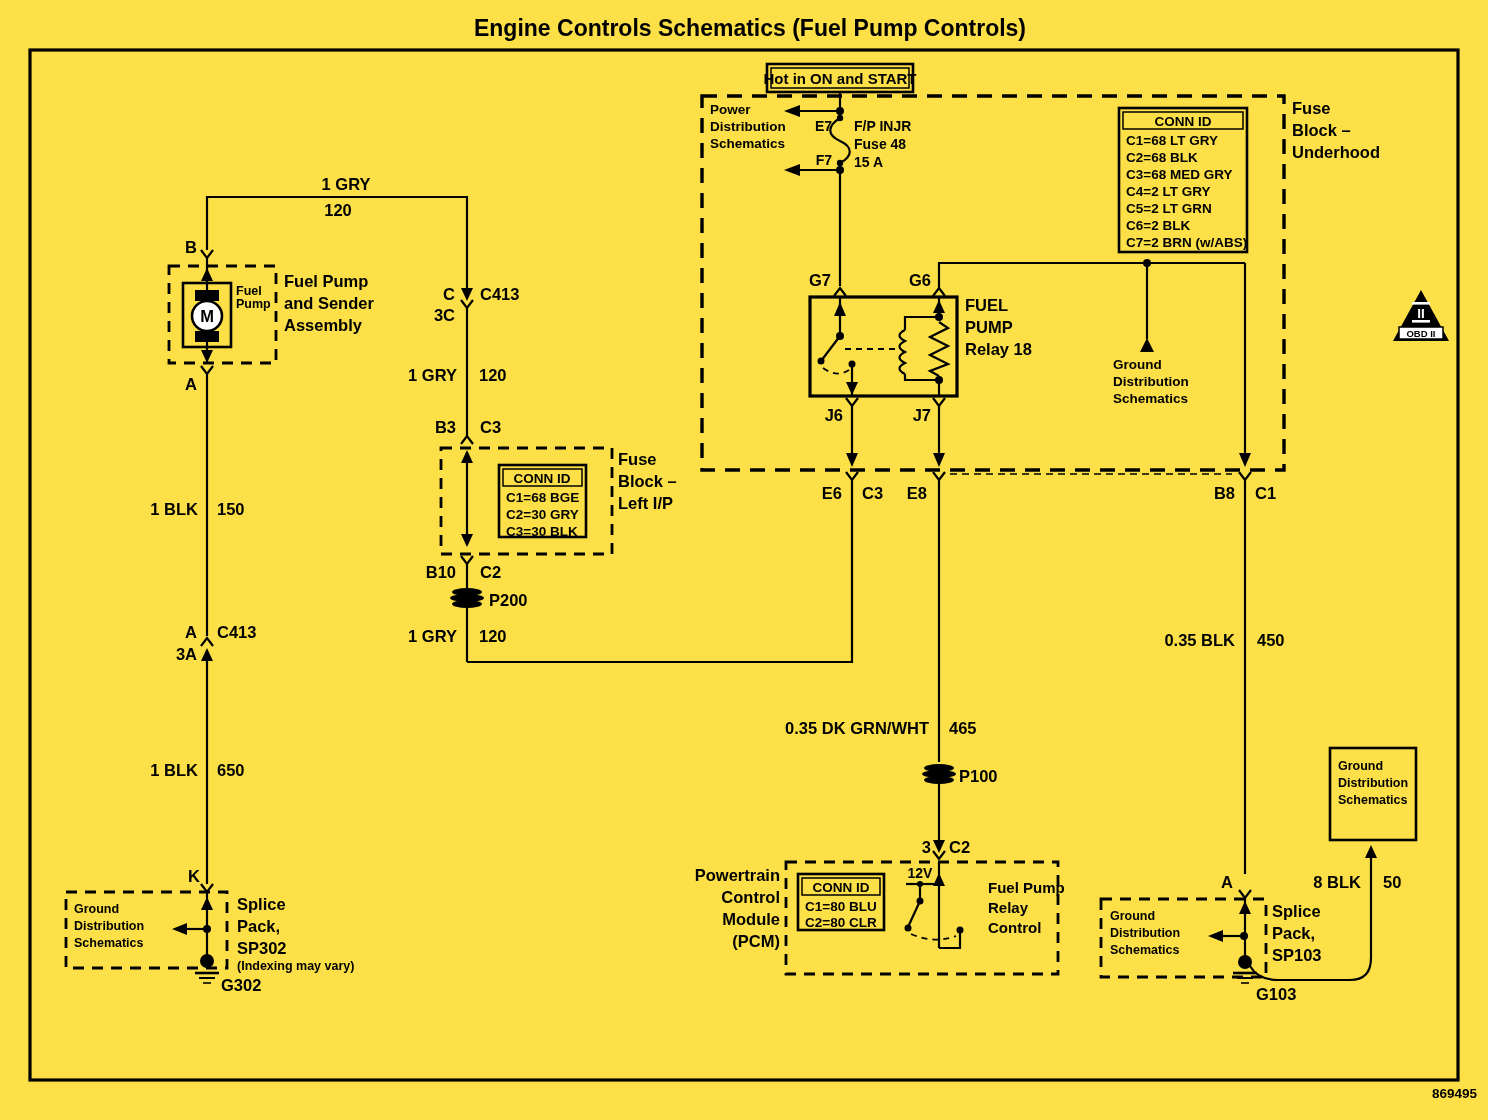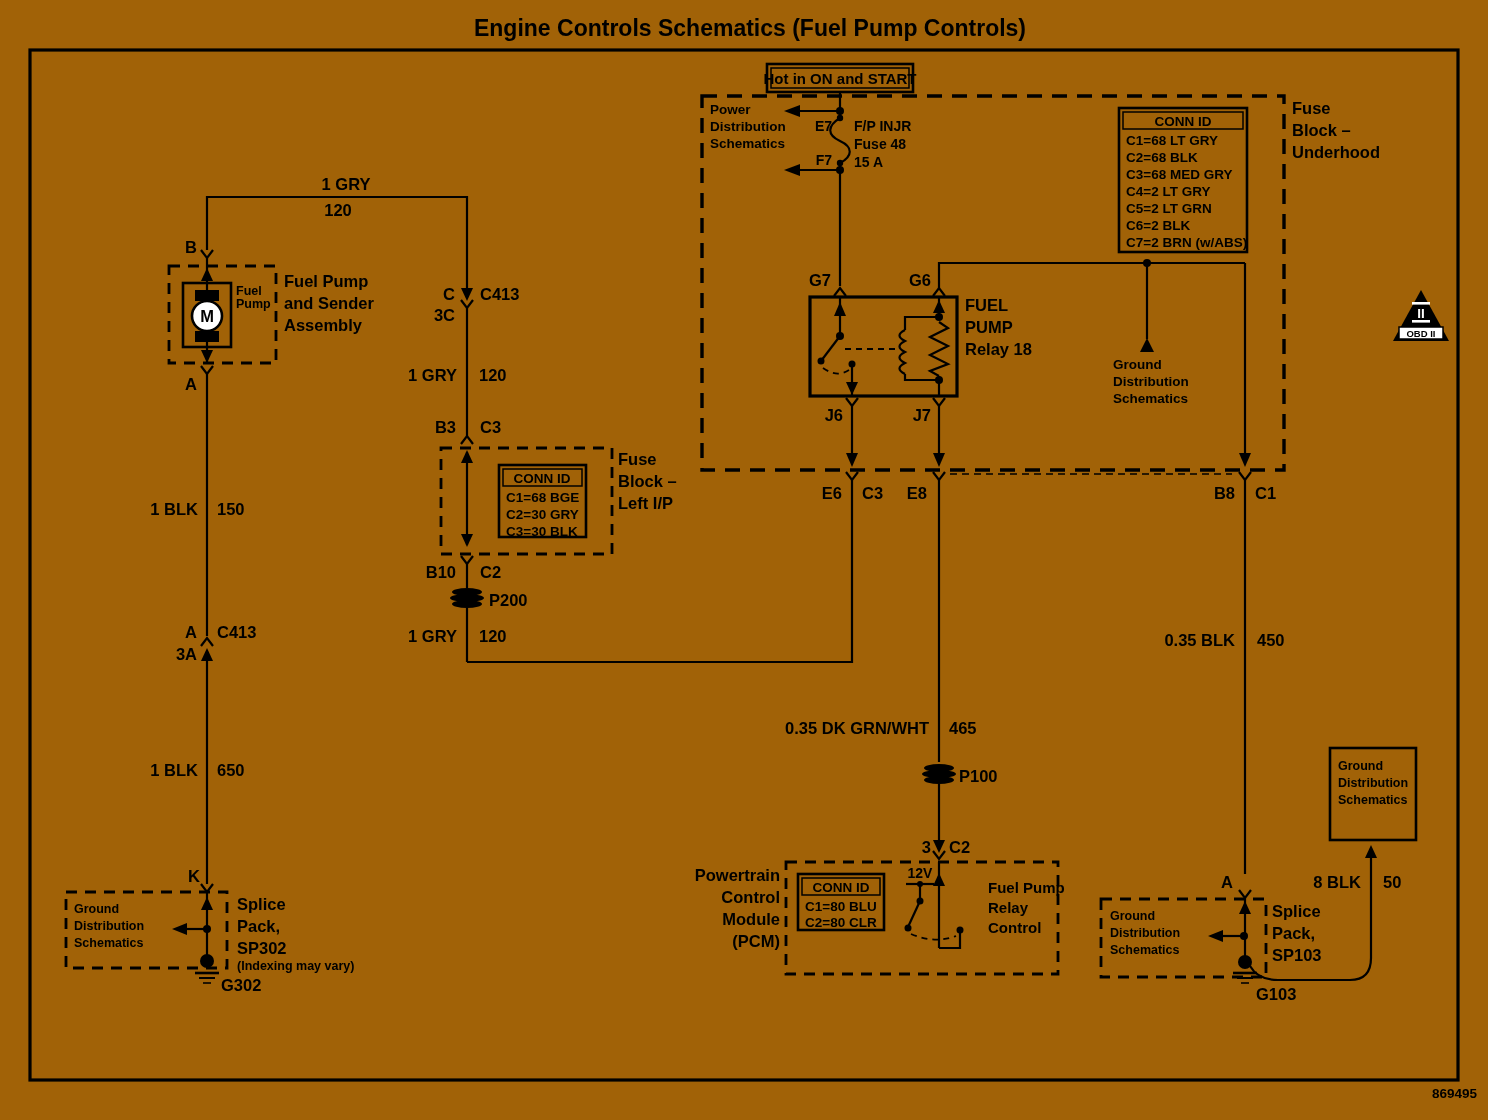--- a/index.html
+++ b/index.html
@@ -1,16 +1,16 @@
 <!DOCTYPE html>
 <html><head>
 <meta charset="utf-8">
 <style>
   html,body{margin:0;padding:0;background:#f2f2f2;}
-  .sheet{width:1488px;height:1120px;background:#a16207;position:relative;margin:0 auto;}
+  .sheet{width:1488px;height:1120px;background:#fde047;position:relative;margin:0 auto;}
   svg{display:block;}
   text{fill:#000;font-family:"Liberation Sans","DejaVu Sans",sans-serif;font-weight:bold;}
   .t22{font-size:23px}
   .t16{font-size:16.5px}
   .t15{font-size:15px}
   .t14{font-size:14px}
   .t13{font-size:13.5px}
   .t12{font-size:12.5px}
   .t9{font-size:9.5px}
   .end{text-anchor:end}

